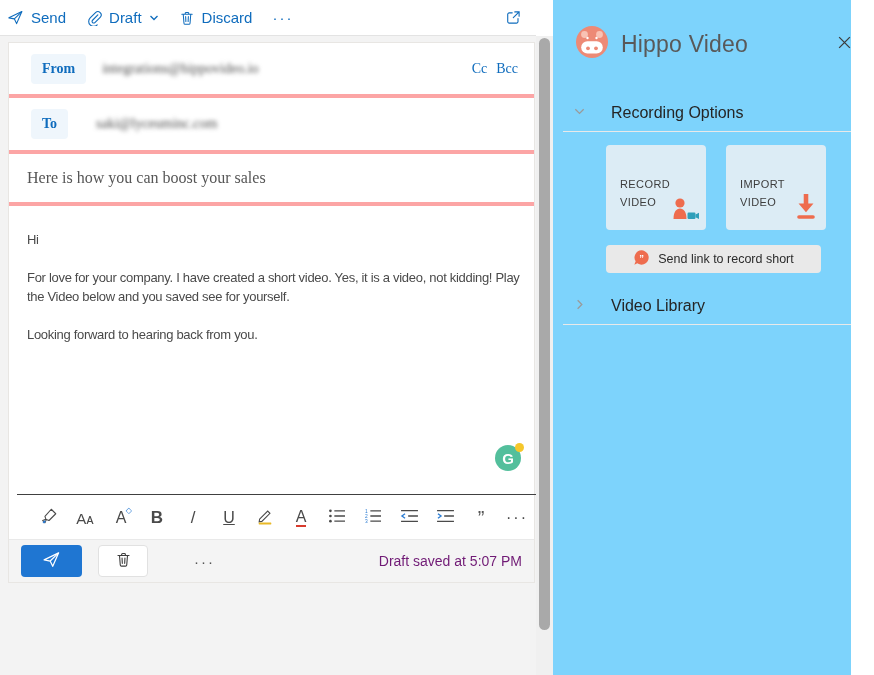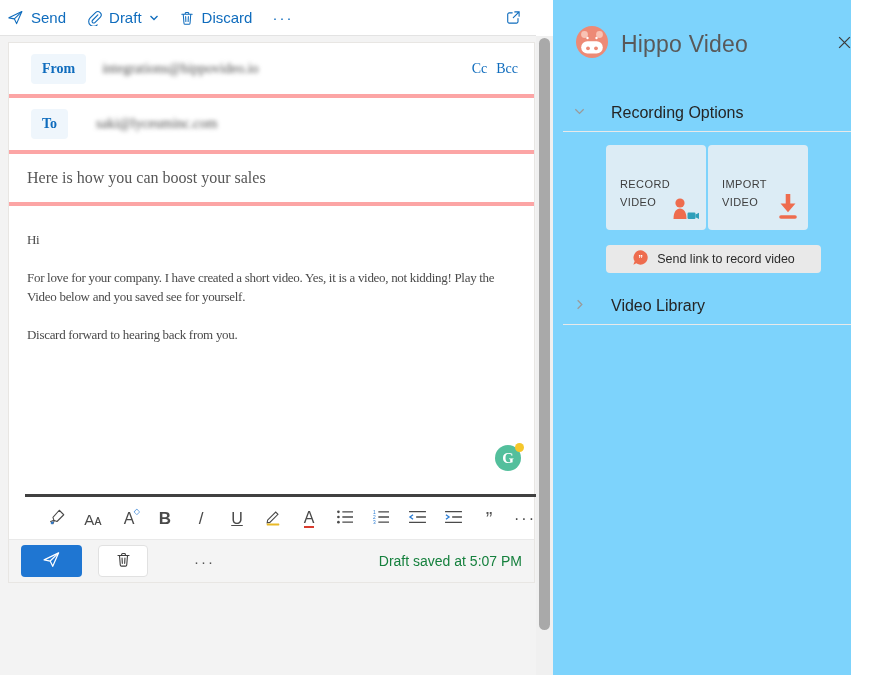--- a/index.html
+++ b/index.html
@@ -23,29 +23,29 @@
   .to-row{height:56px;padding:0 16px 0 22px;}
   .subject-row{height:52px;padding-left:18px;font-size:16px;color:#565656;}
   .chip{background:#eff6fc;color:#0f6cbd;font-weight:bold;font-size:14px;border:none;
     border-radius:4px;padding:7px 11px;font-family:inherit;cursor:pointer;min-width:20px;text-align:center;}
   .email{margin-left:16px;font-size:14px;color:#4f4f4f;filter:blur(2.3px);}
   .to-row .email{margin-left:28px;}
   .ccbcc{margin-left:auto;display:flex;gap:9px;}
   .ccbcc a{color:#0f6cbd;font-size:14px;cursor:pointer;text-decoration:none;}
 
   .body{position:relative;height:288px;box-sizing:border-box;padding:24px 8px 0 18px;
-    font-size:13px;letter-spacing:-0.3px;color:#4a4a4a;line-height:19px;font-family:Liberation Serif, serif;}
+    font-size:13px;letter-spacing:-0.3px;color:#4a4a4a;line-height:19px;}
   .body p{margin:0 0 19px 0;}
   .grammarly{position:absolute;right:13px;bottom:23px;width:26px;height:26px;border-radius:50%;
     background:#53bf9c;color:#fff;font-weight:bold;display:flex;align-items:center;
     justify-content:center;font-size:15px;cursor:pointer;}
   .grammarly .dot{position:absolute;top:-2px;right:-3px;width:9px;height:9px;border-radius:50%;
     background:#f5c72b;}
 
-  .fmt-bar{position:absolute;left:16px;top:451px;width:100%;height:47px;border-top:3px solid #404040;
+  .fmt-bar{position:absolute;left:8px;top:451px;width:100%;height:47px;border-top:1px solid #404040;
     display:flex;align-items:center;padding-left:14px;box-sizing:border-box;}
   .fmt-btn{width:36px;height:36px;display:flex;align-items:center;justify-content:center;
     background:none;border:none;color:#4a4a4a;font-size:16px;font-family:inherit;cursor:pointer;
     position:relative;flex:0 0 auto;}
   .fmt-bold{font-weight:bold;font-size:17px;}
   .fmt-italic{font-size:17px;}
   .fmt-underline span{text-decoration:underline;}
   .fmt-fontname{font-size:15px;}
   .fmt-size .dia{position:absolute;top:6px;right:7px;font-size:8px;color:#2b7cd3;}
   .fmt-color span{border-bottom:2px solid #d83b2d;line-height:1.0;}
@@ -54,41 +54,41 @@
 
   .bottom-bar{position:absolute;left:0;bottom:0;width:100%;height:43px;background:#f4f4f4;
     border-top:1px solid #e9e9e9;display:flex;align-items:center;
     padding:0 12px;box-sizing:border-box;}
   .btn-send{width:61px;height:32px;background:#1f76d2;border:none;border-radius:4px;
     display:flex;align-items:center;justify-content:center;cursor:pointer;color:#fff;}
   .btn-del{width:50px;height:32px;background:#fff;border:1px solid #e1e1e1;border-radius:4px;
     margin-left:16px;display:flex;align-items:center;justify-content:center;color:#3e3e3e;cursor:pointer;}
   .btn-more2{margin-left:40px;color:#555;background:none;border:none;font-size:15px;
     cursor:pointer;letter-spacing:2px;font-family:inherit;}
-  .draft{margin-left:auto;color:#15803d;font-size:14px;}
+  .draft{margin-left:auto;color:#701a75;font-size:14px;}
 
   
   .scrollbar{position:absolute;left:536px;top:36px;width:17px;height:639px;background:#f0f0f0;}
   .scrollbar .thumb{position:absolute;left:3px;top:2px;width:11px;height:592px;background:#a9a9a9;
     border-radius:6px;cursor:pointer;}
 
   
   .panel{position:absolute;left:553px;top:0;width:321px;height:675px;background:#7dd3fc;}
   .panel-edge{position:absolute;left:315px;top:0;width:1px;height:675px;background:#ededed;}
   .panel-header{position:absolute;left:23px;top:26px;right:20px;height:36px;display:flex;align-items:center;}
   .panel-title{margin-left:13px;font-size:23px;color:#595959;letter-spacing:0.2px;}
   .panel-close{margin-left:auto;background:none;border:none;cursor:pointer;padding:2px;}
   .section-h{position:absolute;left:20px;display:flex;align-items:center;gap:25px;font-size:16px;
     color:#252525;cursor:pointer;}
   .rec-h{top:104px;}
   .vl-h{top:297px;}
   .divider{position:absolute;left:10px;width:305px;border:none;border-top:1px solid #e9e9e9;margin:0;}
   .d1{top:131px;}
   .d2{top:324px;}
-  .cards{position:absolute;left:53px;top:145px;display:flex;gap:2px;}
+  .cards{position:absolute;left:53px;top:145px;display:flex;gap:20px;}
   .vcard{width:100px;height:85px;background:#dcecf5;border:none;border-radius:4px;position:relative;
     text-align:left;padding:13px 0 0 14px;box-sizing:border-box;cursor:pointer;font-family:inherit;}
   .vlabel{font-size:11px;color:#3d3d3d;line-height:1.6;letter-spacing:0.4px;display:block;width:60px;}
   .vic{position:absolute;right:7px;bottom:6px;}
   .send-link{position:absolute;left:53px;top:245px;width:215px;height:28px;background:#e9e9e9;
     border:none;border-radius:4px;display:flex;align-items:center;justify-content:center;gap:8px;
     font-size:12.5px;color:#2b2b2b;font-family:inherit;cursor:pointer;}
   .note{position:absolute;left:20px;top:627px;width:262px;font-size:12.5px;color:#2b2b2b;
     line-height:1.6;margin:0;}
 </style>
@@ -153,21 +153,21 @@
         <button class="chip">To</button>
         <span class="email">saki@lyceuminc.com</span>
       </div>
       <div class="row subject-row">
         <span>Here is how you can boost your sales</span>
       </div>
 
       <div class="body">
         <p>Hi</p>
         <p>For love for your company. I have created a short video. Yes, it is a video, not kidding! Play the Video below and you saved see for yourself.</p>
-        <p>Discard forward to hearing back from you.</p>
+        <p>Looking forward to hearing back from you.</p>
         <div class="grammarly">
           <span>G</span>
           <i class="dot"></i>
         </div>
       </div>
 
       <div class="fmt-bar">
         <button class="fmt-btn">
             <span><svg width="18" height="18" viewBox="0 0 20 20">
                 <path d="M12.5 2.5 l5 5 -7.5 7.5 -3-1 -1.5 3.5 -2.5-2.5 3.5-1.5 -1-3 z" fill="none" stroke="#4a4a4a" stroke-width="1.2" stroke-linejoin="round"></path>
@@ -304,21 +304,21 @@
               <rect x="3.5" y="22.5" width="17" height="3.4" rx="1.7" fill="#ee6c4e"></rect>
             </svg></span>
       </button>
     </div>
 
     <button class="send-link">
       <span><svg width="17" height="17" viewBox="0 0 20 20">
             <path d="M10 1.6 a8.4 8.4 0 1 1 -4.9 15.2 L1.6 18.4 l1.5 -3.9 A8.4 8.4 0 0 1 10 1.6 Z" fill="#ee6c4e"></path>
             <text x="10" y="13.8" text-anchor="middle" font-size="11" font-weight="bold" fill="#fff">”</text>
           </svg></span>
-      <span>Send link to record video</span>
+      <span>Send link to record short</span>
     </button>
 
     <div class="section-h vl-h">
       <span><svg width="13" height="13" viewBox="0 0 14 14">
             <path d="M5 2.5 L9.5 7 L5 11.5" fill="none" stroke="#9a9a9a" stroke-width="1.4"></path>
           </svg></span>
       <span>Video Library</span>
     </div>
     <hr class="divider d2">
 

